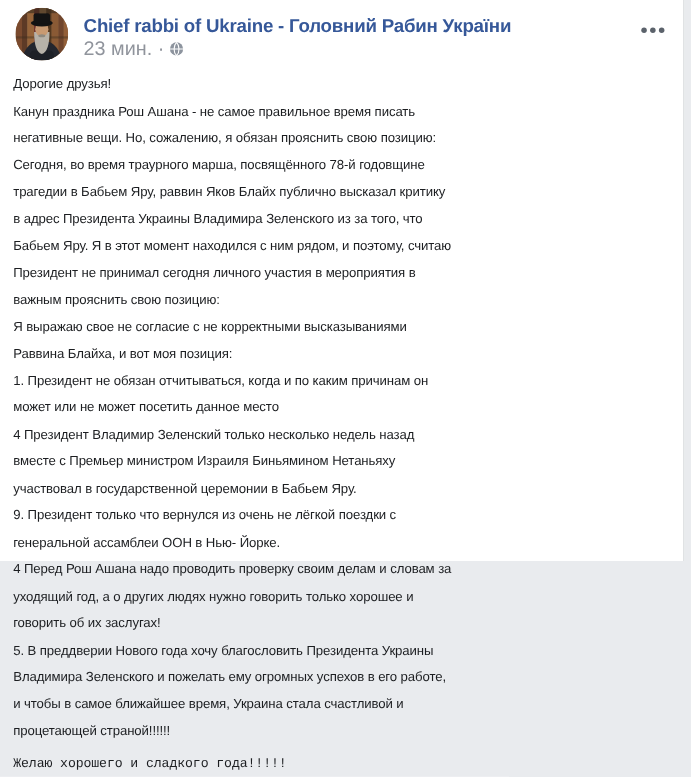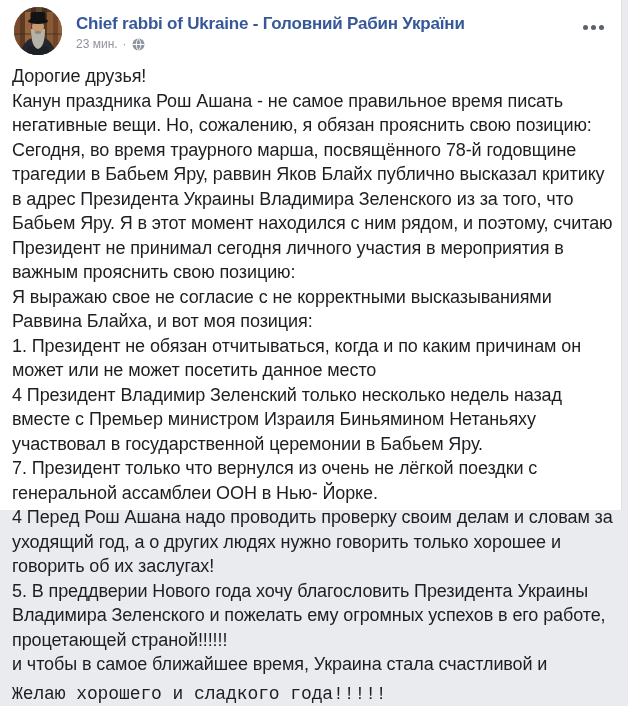--- a/index.html
+++ b/index.html
@@ -36,21 +36,21 @@
     display: inline-block;
     font-size: 17px; font-weight: bold;
     color: var(--name-link, #365899);
     text-decoration: none; cursor: pointer;
     line-height: 22px;
     letter-spacing: -0.2px;
   }
   .meta {
     display: flex; align-items: center;
     margin-top: 1px;
-    font-size: 12px;
+    font-size: 18px;
     color: var(--sub-text, #90949c);
     line-height: 17px;
   }
   .timestamp { color: var(--sub-text, #90949c); text-decoration: none; cursor: pointer; }
   .sep { margin: 0 5px; }
   .globe { display: inline-flex; }
   .globe svg { display: block; }
   .menu {
     position: absolute; right: 11px; top: 16px;
     width: 34px; height: 22px;
@@ -60,21 +60,21 @@
     cursor: pointer;
   }
   .menu .dot {
     width: 5px; height: 5px; border-radius: 50%;
     background: #5b626b;
   }
   
   .body {
     padding: 4px 5px 0 12px;
     color: var(--body-text, #1c1e21);
-    font-size: 18px;
+    font-size: 12px;
     letter-spacing: -0.1px;
   }
   .para { margin: 0; }
   .para + .para { margin-top: 5px; font-family: Liberation Mono, monospace; }
   .line {
     line-height: 24.5px;
     white-space: nowrap;
   }
 </style>
 </head>
@@ -146,28 +146,28 @@
         <div class="line">Бабьем Яру. Я в этот момент находился с ним рядом, и поэтому, считаю</div>
         <div class="line">Президент не принимал сегодня личного участия в мероприятия в</div>
         <div class="line">важным прояснить свою позицию:</div>
         <div class="line">Я выражаю свое не согласие с не корректными высказываниями</div>
         <div class="line">Раввина Блайха, и вот моя позиция:</div>
         <div class="line">1. Президент не обязан отчитываться, когда и по каким причинам он</div>
         <div class="line">может или не может посетить данное место</div>
         <div class="line">4 Президент Владимир Зеленский только несколько недель назад</div>
         <div class="line">вместе с Премьер министром Израиля Биньямином Нетаньяху</div>
         <div class="line">участвовал в государственной церемонии в Бабьем Яру.</div>
-        <div class="line">7. Президент только что вернулся из очень не лёгкой поездки с</div>
+        <div class="line">9. Президент только что вернулся из очень не лёгкой поездки с</div>
         <div class="line">генеральной ассамблеи ООН в Нью- Йорке.</div>
         <div class="line">4 Перед Рош Ашана надо проводить проверку своим делам и словам за</div>
         <div class="line">уходящий год, а о других людях нужно говорить только хорошее и</div>
         <div class="line">говорить об их заслугах!</div>
         <div class="line">5. В преддверии Нового года хочу благословить Президента Украины</div>
         <div class="line">Владимира Зеленского и пожелать ему огромных успехов в его работе,</div>
+        <div class="line">и чтобы в самое ближайшее время, Украина стала счастливой и</div>
         <div class="line">процетающей страной!!!!!!</div>
-        <div class="line">и чтобы в самое ближайшее время, Украина стала счастливой и</div>
       </div>
       <div class="para">
         <div class="line">Желаю хорошего и сладкого года!!!!!</div>
       </div>
     </div>
 
 </div>
 
 </body></html>

